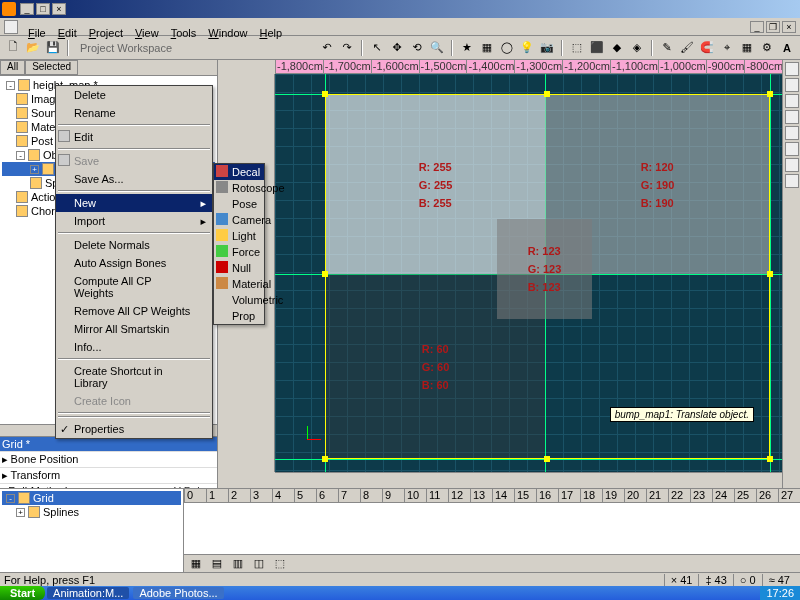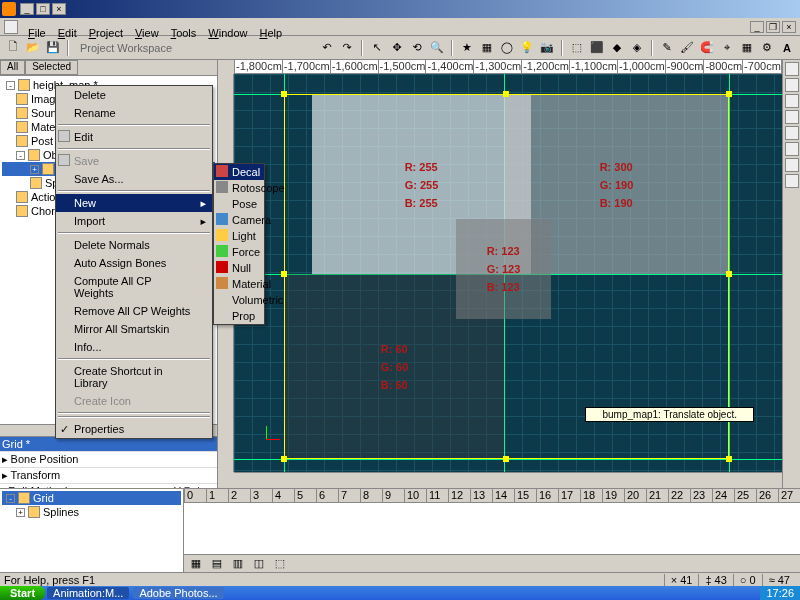--- a/index.html
+++ b/index.html
@@ -20,21 +20,21 @@
 .menubar .innerwin { margin-left: auto; display: flex; gap: 2px; }
 .menubar .innerwin div { width: 14px; height: 12px; background: #d4d0c8; border: 1px solid #888; font-size: 9px; text-align: center; line-height: 10px; }
 
 
 .toolbars { height: 24px; background: #d4d0c8; border-bottom: 1px solid #888; display: flex; align-items: center; padding: 0 4px; gap: 2px; }
 .tbtn { width: 18px; height: 18px; border: 1px solid #d4d0c8; display: inline-flex; align-items: center; justify-content: center; }
 .tsep { width: 2px; height: 16px; border-left: 1px solid #888; border-right: 1px solid #fff; margin: 0 3px; }
 .tlabel { color: #666; padding: 0 6px; }
 
 
-.main { position: absolute; top: 60px; left: 0; right: 0; bottom: 112px; display: flex; }
+.main { position: absolute; top: 60px; left: 0; right: 0; bottom: 112px; display: flex; gap: 41px; }
 
 
 .left { width: 218px; background: #d4d0c8; display: flex; flex-direction: column; border-right: 1px solid #888; }
 .ptabs { height: 16px; display: flex; border-bottom: 1px solid #888; }
 .ptabs div { padding: 0 6px; border: 1px solid #888; background: #d4d0c8; font-size: 10px; }
 .tree { flex: 1; background: #fff; overflow: auto; padding: 2px; position: relative; }
 .tnode { padding: 1px 0 1px 4px; display: flex; align-items: center; gap: 3px; cursor: default; }
 .tnode .exp { width: 9px; height: 9px; border: 1px solid #888; font-size: 8px; line-height: 7px; text-align: center; }
 .tnode .ticon { width: 12px; height: 12px; background: #ffcc66; border: 1px solid #888; }
 .tnode.sel { background: #316ac5; color: #fff; }
@@ -59,43 +59,43 @@
 
 .propspane { height: 64px; border-top: 1px solid #888; background: #d4d0c8; display: flex; flex-direction: column; }
 .propstitle { text-align: center; font-size: 10px; border-bottom: 1px solid #888; background: #d4d0c8; }
 .propstree { flex: 1; background: #fff; overflow: hidden; }
 .prow { display: flex; border-bottom: 1px solid #ddd; padding: 1px 2px; }
 .prow .pk { flex: 1; }
 .prow .pv { width: 80px; text-align: right; color: #333; }
 
 
 .viewport { flex: 1; position: relative; background: #d4d0c8; overflow: hidden; }
-.rulers-t { position: absolute; top: 0; left: 16px; right: 16px; height: 14px; background: #ffffff; border-bottom: 1px solid #888; display: flex; font-size: 8px; color: #333; overflow: hidden; }
+.rulers-t { position: absolute; top: 0; left: 16px; right: 16px; height: 14px; background: #f9a8d4; border-bottom: 1px solid #888; display: flex; font-size: 8px; color: #333; overflow: hidden; }
 .rulers-t span { flex: 1; border-left: 1px solid #888; padding-left: 1px; white-space: nowrap; }
 .rulers-l { position: absolute; top: 14px; left: 0; width: 16px; bottom: 16px; background: #d4d0c8; border-right: 1px solid #888; font-size: 8px; writing-mode: vertical-rl; display: flex; }
 .canvas { position: absolute; top: 14px; left: 16px; right: 16px; bottom: 16px; background: #0d3a4a; overflow: hidden; }
 .grid { position: absolute; inset: 0; background-image:
   linear-gradient(#1a5266 1px, transparent 1px),
   linear-gradient(90deg, #1a5266 1px, transparent 1px);
   background-size: 18px 18px; }
 .guides-h { position: absolute; left: 0; right: 0; height: 1px; background: #00ff88; }
 .guides-v { position: absolute; top: 0; bottom: 0; width: 1px; background: #00ff88; }
 
 .selbox { position: absolute; border: 1px solid #ffff00; }
 .handle { position: absolute; width: 6px; height: 6px; background: #ffff00; transform: translate(-50%, -50%); }
 
 .quad { position: absolute; display: flex; flex-direction: column; align-items: center; justify-content: center; }
 .quad .rgb { color: #b01818; font-weight: bold; font-size: 14px; text-align: left; line-height: 18px; }
-.q1 { background: rgba(255,255,255,0.62); margin-left: 27px; }
+.q1 { background: rgba(255,255,255,0.62); }
 .q2 { background: rgba(190,190,190,0.55); }
 .q3 { background: rgba(60,60,60,0.35); }
 .q4 { background: rgba(0,0,0,0.25); }
 .qc { background: rgba(123,123,123,0.55); }
 
-.tooltip { position: absolute; background: #ffffe1; border: 1px solid #000; padding: 1px 16px; font-size: 10px; }
+.tooltip { position: absolute; background: #ffffe1; border: 1px solid #000; padding: 1px 4px; font-size: 10px; font-style: italic; }
 
 .axis { position: absolute; left: 30px; bottom: 30px; width: 20px; height: 20px; }
 .axis .y { position: absolute; left: 2px; bottom: 2px; width: 1px; height: 14px; background: #0f0; }
 .axis .x { position: absolute; left: 2px; bottom: 2px; width: 14px; height: 1px; background: #f00; }
 
 .vscroll { position: absolute; right: 0; top: 14px; width: 16px; bottom: 16px; background: #d4d0c8; border-left: 1px solid #888; }
 .hscroll { position: absolute; left: 16px; right: 16px; bottom: 0; height: 16px; background: #d4d0c8; border-top: 1px solid #888; }
 
 .rtools { position: absolute; right: 0; top: 60px; width: 18px; bottom: 112px; background: #d4d0c8; border-left: 1px solid #888; display: flex; flex-direction: column; gap: 2px; padding: 2px; z-index: 5; }
 .rtools .rt { width: 14px; height: 14px; border: 1px solid #888; background: #eee; }
@@ -290,21 +290,21 @@
 
       <div class="quad q1" style="left:51px; top:21px; width:219px; height:179px">
         <div class="rgb">
             <div>R: 255</div>
             <div>G: 255</div>
             <div>B: 255</div>
           </div>
       </div>
       <div class="quad q2" style="left:270px; top:21px; width:225px; height:179px">
         <div class="rgb">
-            <div>R: 300</div>
+            <div>R: 120</div>
             <div>G: 190</div>
             <div>B: 190</div>
           </div>
       </div>
       <div class="quad q3" style="left:51px; top:200px; width:219px; height:185px">
         <div class="rgb">
             <div>R: 60</div>
             <div>G: 60</div>
             <div>B: 60</div>
           </div>

